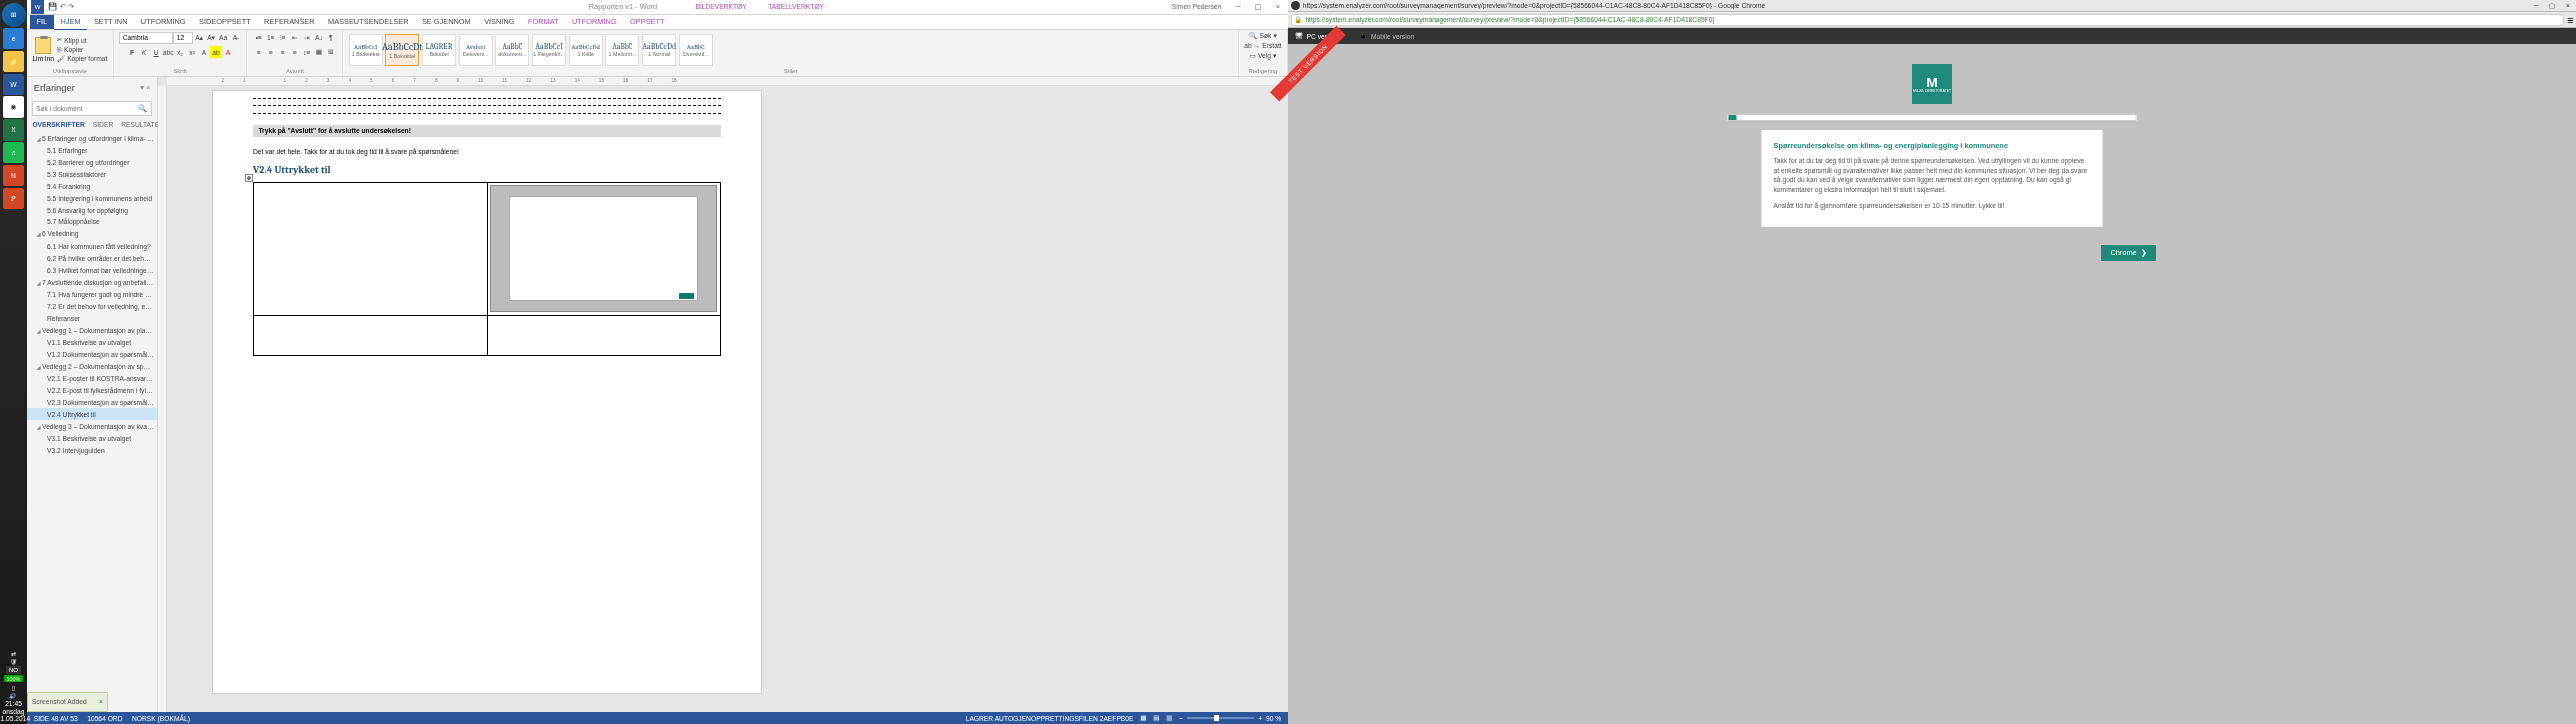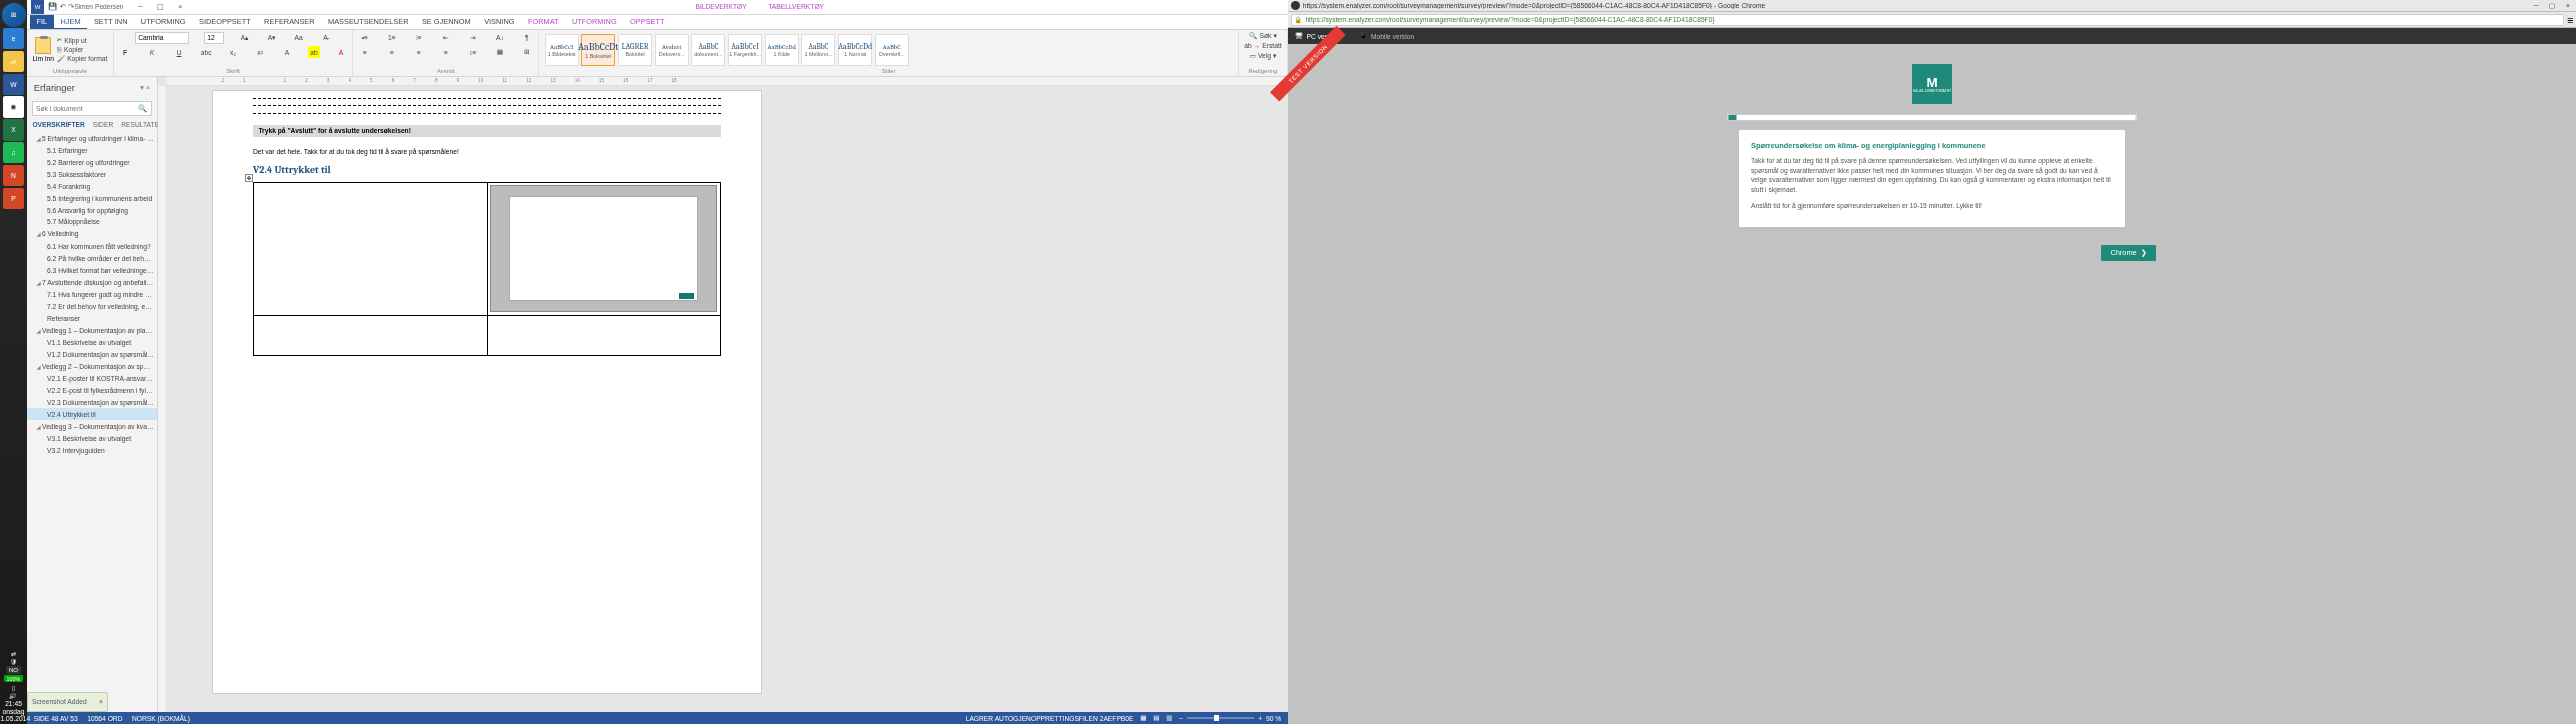--- a/index.html
+++ b/index.html
@@ -32,38 +32,38 @@
 .titlebar{height:14.8px;background:#fff;border-bottom:0.7px solid #d4d4d4;display:flex;align-items:center;font-size:7.4px;color:#666}
 .titlebar .ticon{width:13.4px;height:13.4px;background:#2b579a;margin:0 4px;display:flex;align-items:center;justify-content:center;color:#fff;font-size:6px}
 .titlebar .title{flex:1;text-align:center;color:#888}
 .titlebar .tools-tabs{position:absolute;left:50%;transform:translateX(34px);display:flex;gap:13.4px;font-size:6.7px}
 .titlebar .tools-tabs span{color:#b146c2;padding:1.3px 4px}
 .titlebar .tools-tabs span:first-child{}
 .winbtns{display:flex}
 .winbtns div{width:20px;height:14.8px;display:flex;align-items:center;justify-content:center;color:#666;cursor:pointer}
 .simen{font-size:6.7px;color:#666;margin-right:6.7px}
 
-.ribbon-tabs{height:14.8px;background:#fff;display:flex;align-items:center;font-size:7.4px;padding-left:2.7px;border-bottom:0.7px solid #d4d4d4}
+.ribbon-tabs{height:14.8px;background:#fff;display:flex;align-items:flex-start;font-size:7.4px;padding-left:2.7px;border-bottom:0.7px solid #d4d4d4}
 .rtab{padding:2.7px 6.7px;color:#444;text-transform:uppercase;cursor:pointer}
 .rtab.file{background:#2b579a;color:#fff}
 .rtab.active{color:#2b579a;border-bottom:1.3px solid #2b579a}
 .rtab.ctx{color:#b146c2}
 
 .ribbon{height:47px;background:#f3f3f3;border-bottom:0.7px solid #d4d4d4;display:flex;font-size:6.7px}
 .rgroup{border-right:0.7px solid #e0e0e0;padding:2px 5.4px;display:flex;flex-direction:column;justify-content:space-between}
 .rgroup .glabel{text-align:center;color:#888;font-size:6px}
 .rgroup .gbody{flex:1;display:flex;align-items:center;gap:2.7px}
 .clip-body{display:flex;align-items:center;gap:4px}
 .paste-btn{display:flex;flex-direction:column;align-items:center;gap:1.3px;cursor:pointer}
 .paste-icon{width:16px;height:17.4px;background:#f9d978;border:0.7px solid #c9a93a;position:relative}
 .paste-icon::before{content:"";position:absolute;top:-2px;left:3.4px;width:8px;height:3.4px;background:#888;border-radius:1.3px}
 .clip-small{display:flex;flex-direction:column;gap:1.3px;font-size:6.7px;color:#444}
 .clip-small div{cursor:pointer;display:flex;align-items:center;gap:2px}
 .font-body{display:flex;flex-direction:column;gap:2px}
-.font-row{display:flex;gap:15px;align-items:center}
+.font-row{display:flex;gap:0;align-items:center}
 .font-sel{border:0.7px solid #ccc;background:#fff;padding:0.7px 2.7px;font-size:6.7px;height:12px}
 .fbtn{width:12px;height:12px;border:0.7px solid transparent;display:flex;align-items:center;justify-content:center;color:#444;cursor:pointer}
 .styles-body{display:flex;gap:1.3px}
 .style-item{width:34px;height:32px;border:0.7px solid #ddd;background:#fff;display:flex;flex-direction:column;align-items:center;justify-content:center;cursor:pointer;font-size:6px}
 .style-item.sel{border:0.7px solid #f0a030;background:#fdeada}
 .style-prev{font-family:Cambria,serif;color:#1f4e79}
 .edit-body{display:flex;flex-direction:column;gap:0.7px;font-size:6.7px;color:#444}
 .edit-body div{cursor:pointer;display:flex;align-items:center;gap:2px}
 
 .content{flex:1;display:flex;overflow:hidden;position:relative}
@@ -117,21 +117,21 @@
 .toolbar2{height:16px;background:#333;display:flex;align-items:center;font-size:6.7px;color:#bbb;padding:0 6.7px;gap:20px}
 .toolbar2 .tbi{display:flex;align-items:center;gap:3.4px;cursor:pointer}
 .toolbar2 .tbi.on{color:#fff}
 .survey-area{position:absolute;left:0;top:44px;right:0;bottom:0;background:#c3c2c2}
 .corner-ribbon{position:absolute;left:-27px;top:13.4px;width:94px;height:13.4px;background:#e53935;color:#fff;font-size:6px;display:flex;align-items:center;justify-content:center;transform:rotate(-45deg);letter-spacing:0.7px}
 .logo-box{position:absolute;left:50%;top:20px;transform:translateX(-50%);width:40px;height:40px;background:#1f8a7a;display:flex;flex-direction:column;align-items:center;justify-content:center;color:#fff}
 .logo-box .lm{font-size:13.4px;font-weight:bold}
 .logo-box .lt{font-size:3.4px;text-align:center;line-height:1}
 .progress{position:absolute;left:50%;top:70px;transform:translateX(-50%);width:409px;height:6.7px;background:#fff;border:0.7px solid #ccc}
 .progress .pfill{width:2%;height:100%;background:#1f8a7a}
-.card{position:absolute;left:50%;top:86px;transform:translateX(-50%);width:386px;background:#fff;padding:10.7px 12px;font-size:6.7px;color:#333}
+.card{position:absolute;left:50%;top:86px;transform:translateX(-50%);width:341px;background:#fff;padding:10.7px 12px;font-size:6.7px;color:#333}
 .card h3{font-size:7.4px;color:#1f8a7a;margin-bottom:6.7px}
 .card p{margin-bottom:6.7px;line-height:1.4;color:#555}
 .next-btn{position:absolute;left:50%;top:201px;transform:translateX(169px);background:#1f8a7a;color:#fff;padding:3.4px 9.4px;font-size:7.4px;border-radius:1.3px;cursor:pointer;display:flex;align-items:center;gap:4px}
 </style>
 </head>
 <body>
 
 <div class="screen">
  <div class="half left">
 
@@ -165,20 +165,21 @@
     <span>Screenshot Added</span>
         <span>×</span>
   </div>
 
   <div class="word">
     <div class="titlebar">
       <div class="ticon">W</div>
       <span>💾</span>&nbsp;
       <span>↶</span>&nbsp;
       <span>↷</span>
+      <div class="title">Rapporten v1 - Word</div>
       <div class="tools-tabs">
         <span>BILDEVERKTØY</span>
         <span>TABELLVERKTØY</span>
       </div>
       <div class="simen">Simen Pedersen</div>
       <div class="winbtns">
         <div>─</div>
         <div>▢</div>
         <div>×</div>
       </div>

